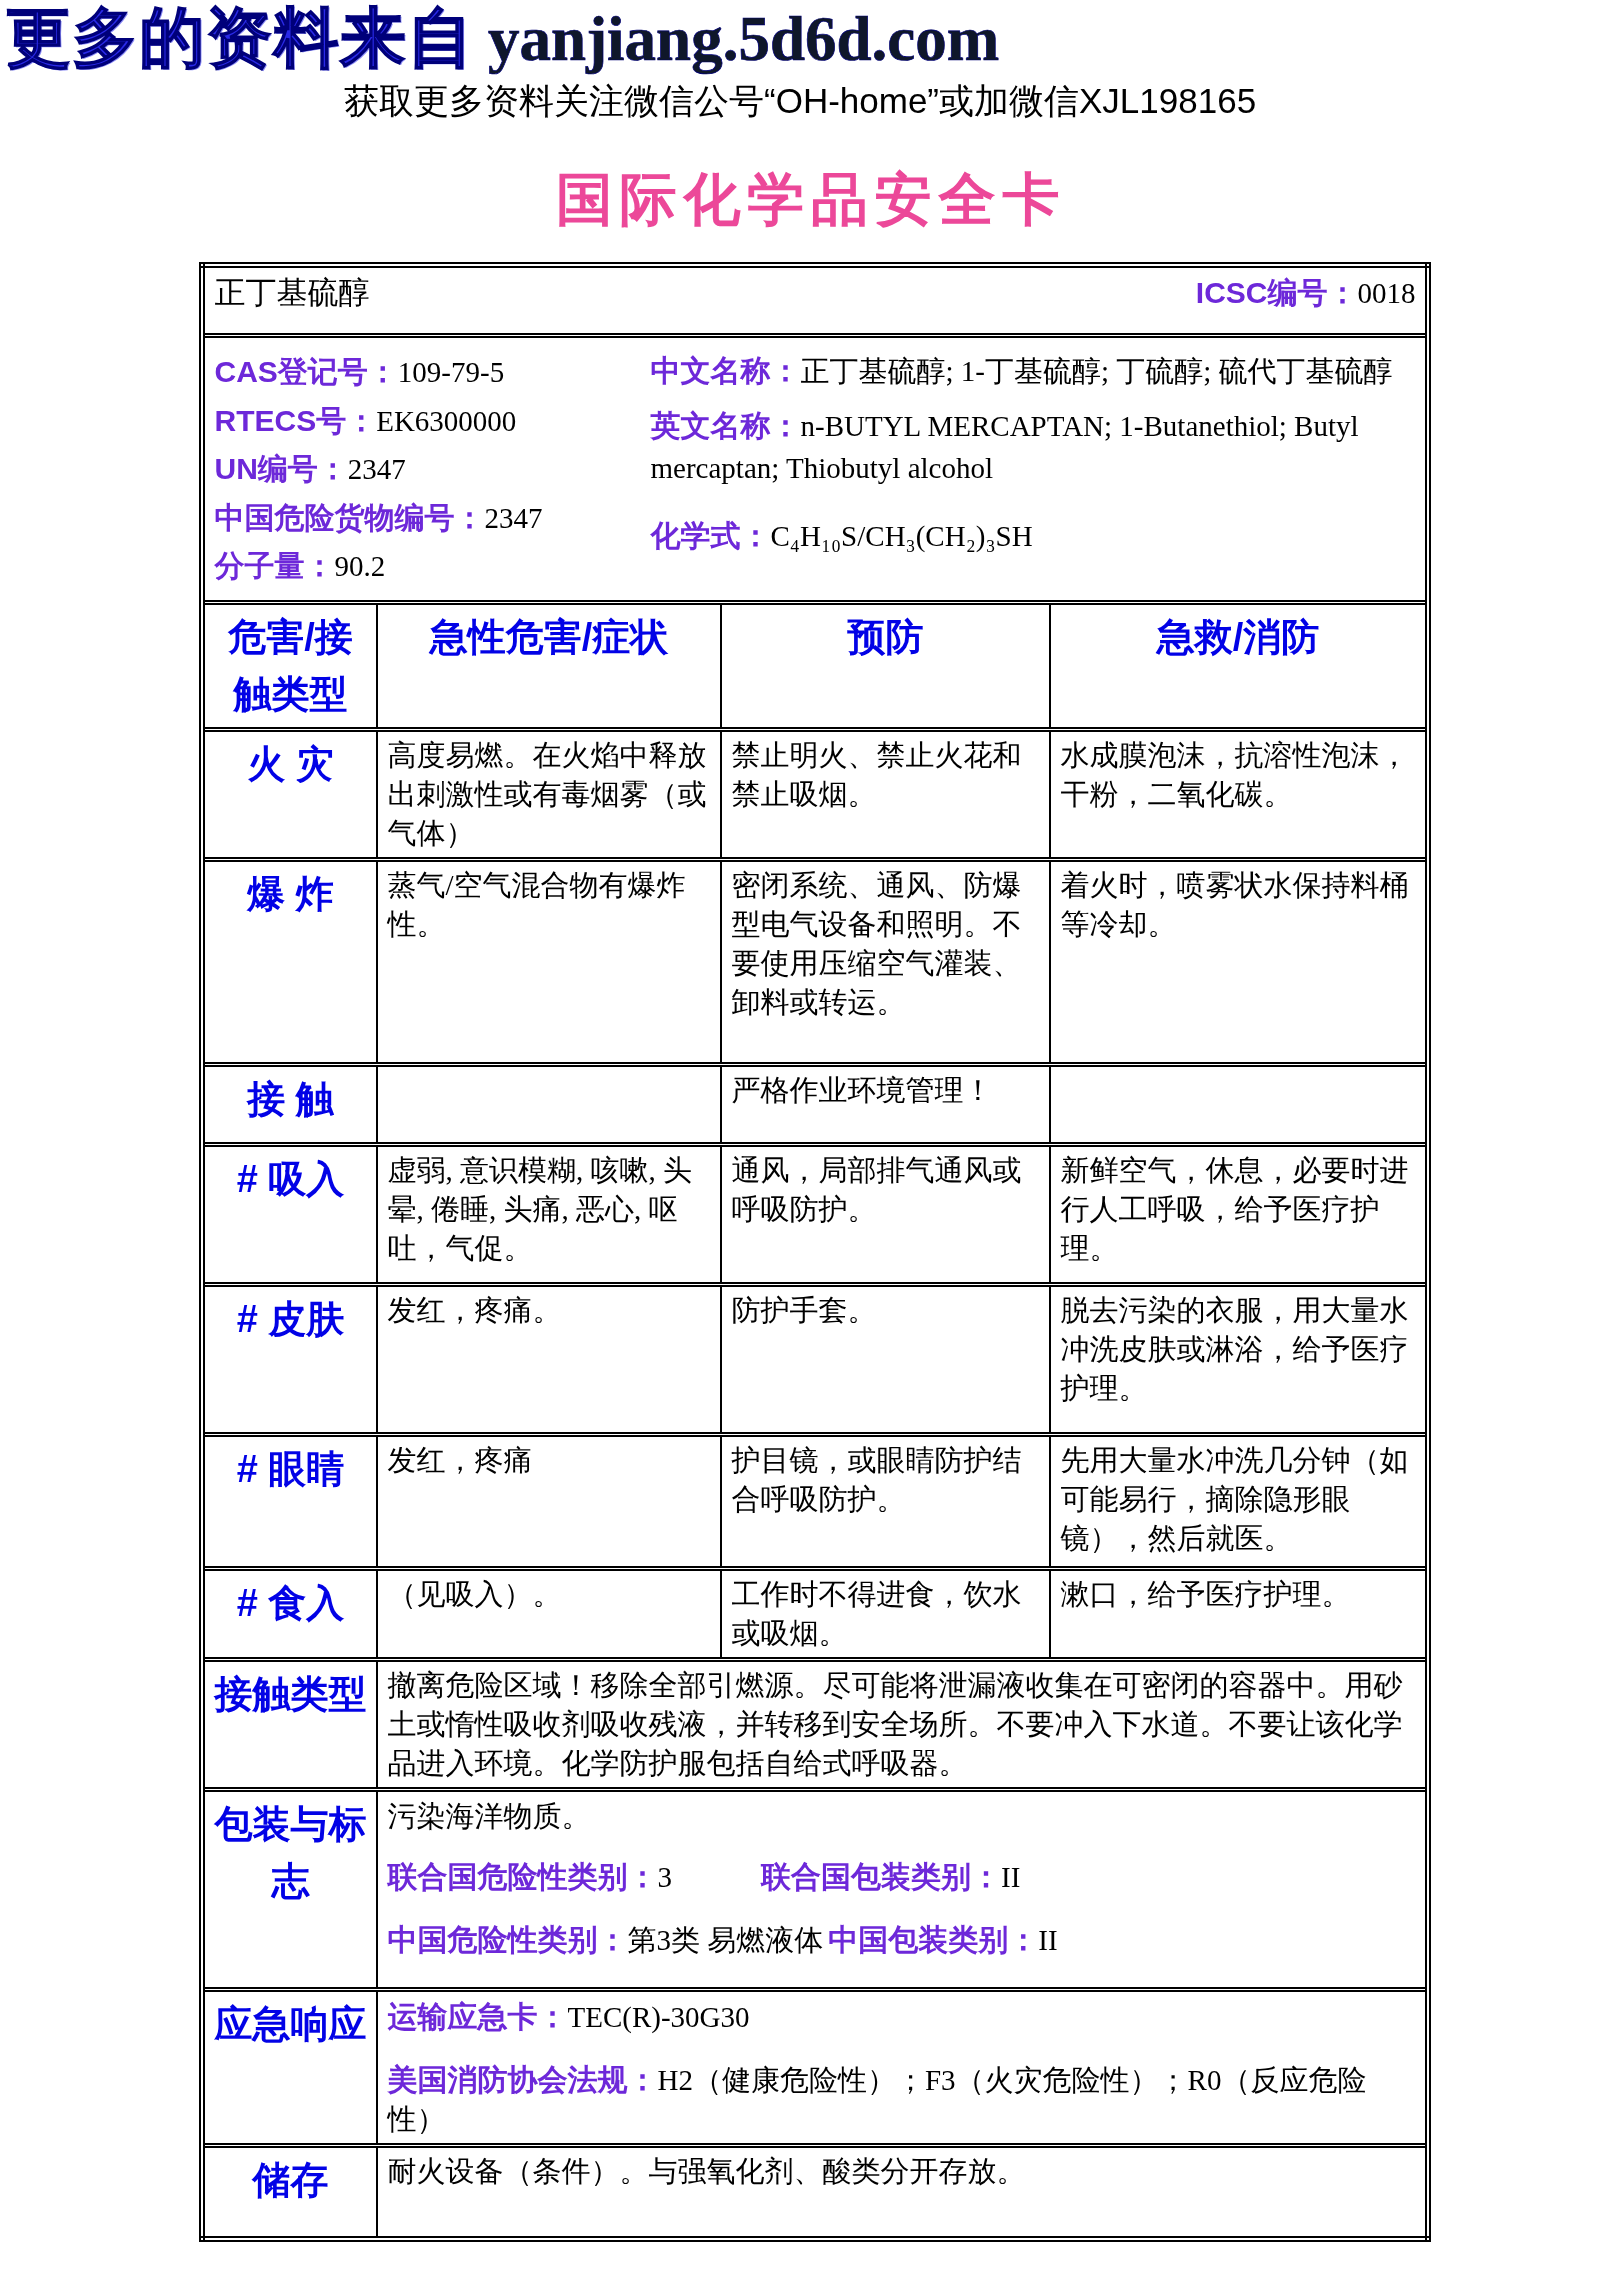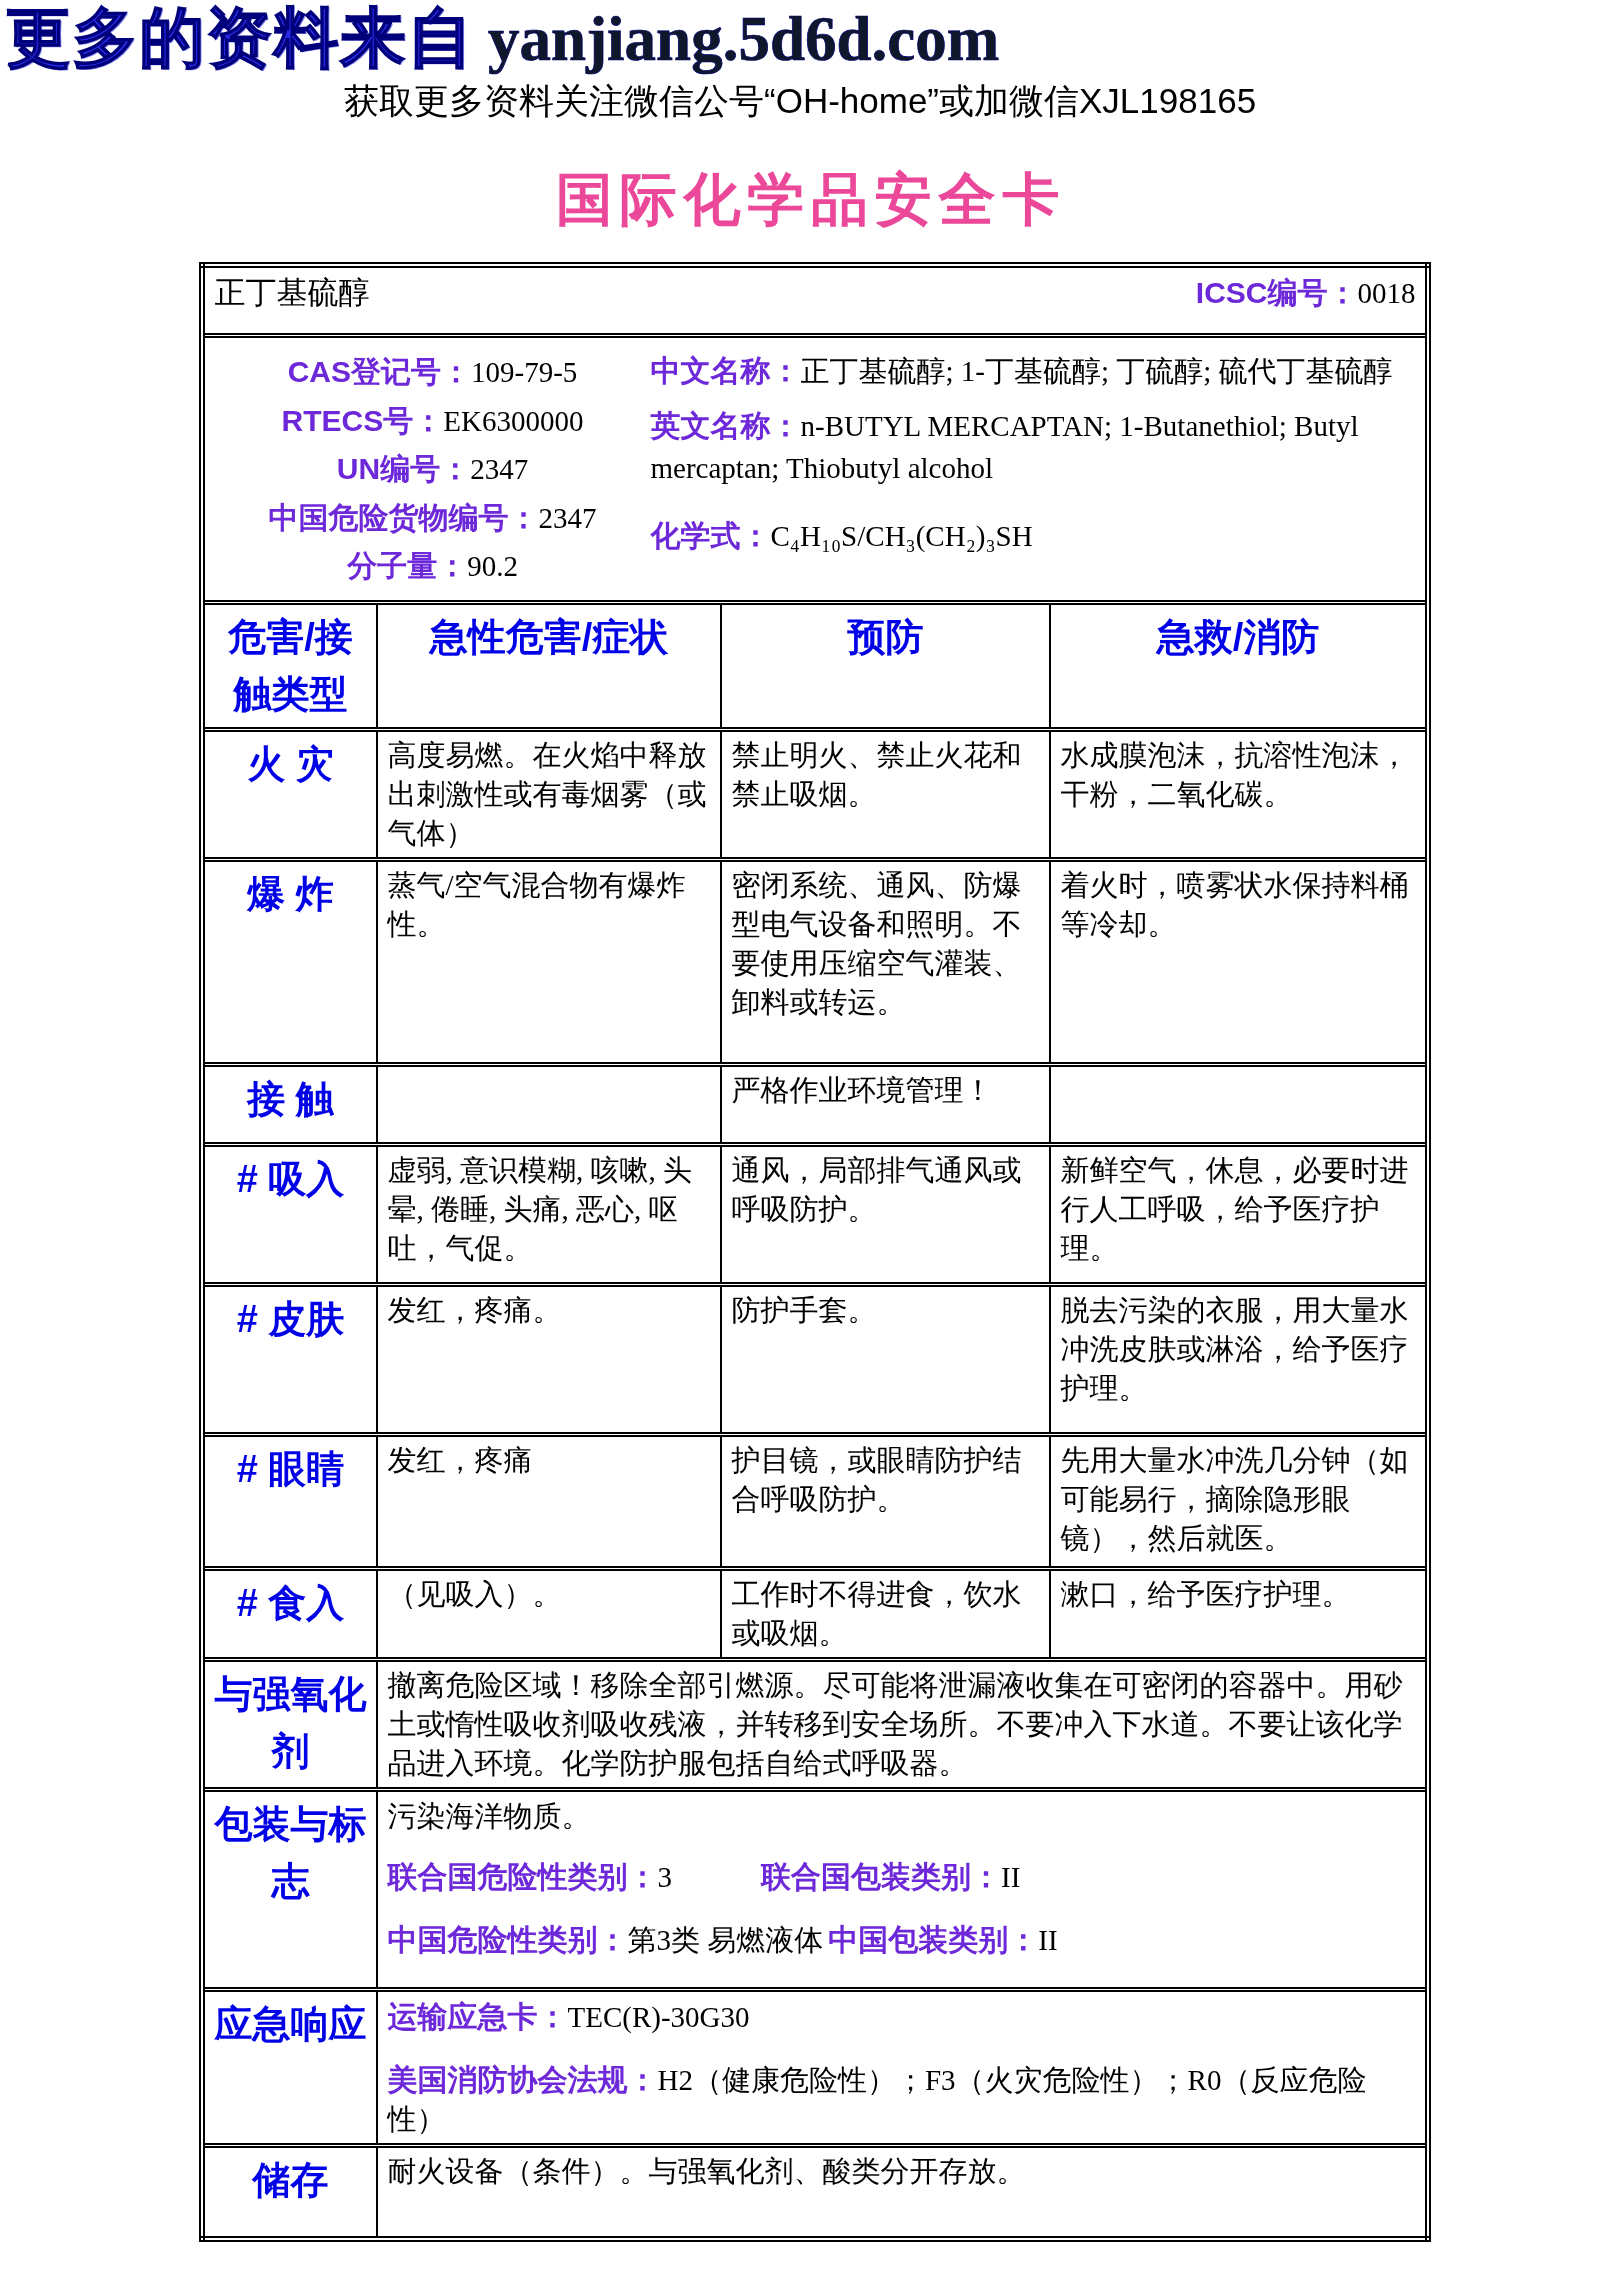--- a/index.html
+++ b/index.html
@@ -53,21 +53,21 @@
   }
   .lbl-inline {
     font-family:"Liberation Sans","DejaVu Sans",sans-serif;
     font-weight:bold; color:#6d28d9; font-size:30px;
   }
   .val { font-family:"Liberation Serif","DejaVu Serif",serif; font-size:29px; color:#000; }
   .name-row { display:flex; justify-content:space-between; align-items:center; }
   .chem-name { font-size:31px; color:#000; }
   .ids-flex { display:flex; }
   .ids-left { width:436px; flex:none; }
-  .id-line { margin:11px 0; line-height:1.25; white-space:nowrap;text-align:center; }
+  .id-line { margin:11px 0; line-height:1.25; white-space:nowrap; }
   .ids-right { flex:1; }
   .id-block { margin:6.8px 0 11px 0; line-height:1.45; }
   .formula-block { margin-top:24.5px; }
   .pack-line1 { margin:1.4px 0 20.5px 0; }
   .pack-line { margin:0 0 23px 0; }
   .gap-lg { margin-left:89px; }
   .gap-sm { margin-left:5px; }
   .emer-line { margin:1.4px 0 22px 0; }
   
   .r-name{height:71px} .r-ids{height:225px} .r-head{height:90px}
@@ -175,21 +175,21 @@
     </tr>
 
     <tr class="r-ing">
       <td class="type-lbl"># 食入</td>
       <td class="body">（见吸入）。</td>
       <td class="body">工作时不得进食，饮水或吸烟。</td>
       <td class="body">漱口，给予医疗护理。</td>
     </tr>
 
     <tr class="r-spill">
-      <td class="type-lbl">与强氧化剂</td>
+      <td class="type-lbl">接触类型</td>
       <td class="body" colspan="3">撤离危险区域！移除全部引燃源。尽可能将泄漏液收集在可密闭的容器中。用砂土或惰性吸收剂吸收残液，并转移到安全场所。不要冲入下水道。不要让该化学品进入环境。化学防护服包括自给式呼吸器。</td>
     </tr>
 
     <tr class="r-pack">
       <td class="type-lbl">包装与标志</td>
       <td class="body" colspan="3">
         <div class="pack-line1">污染海洋物质。</div>
         <div class="pack-line">
           <span class="lbl-inline">联合国危险性类别：</span><span class="val">3</span><span class="lbl-inline gap-lg">联合国包装类别：</span><span class="val">II</span>
         </div>

